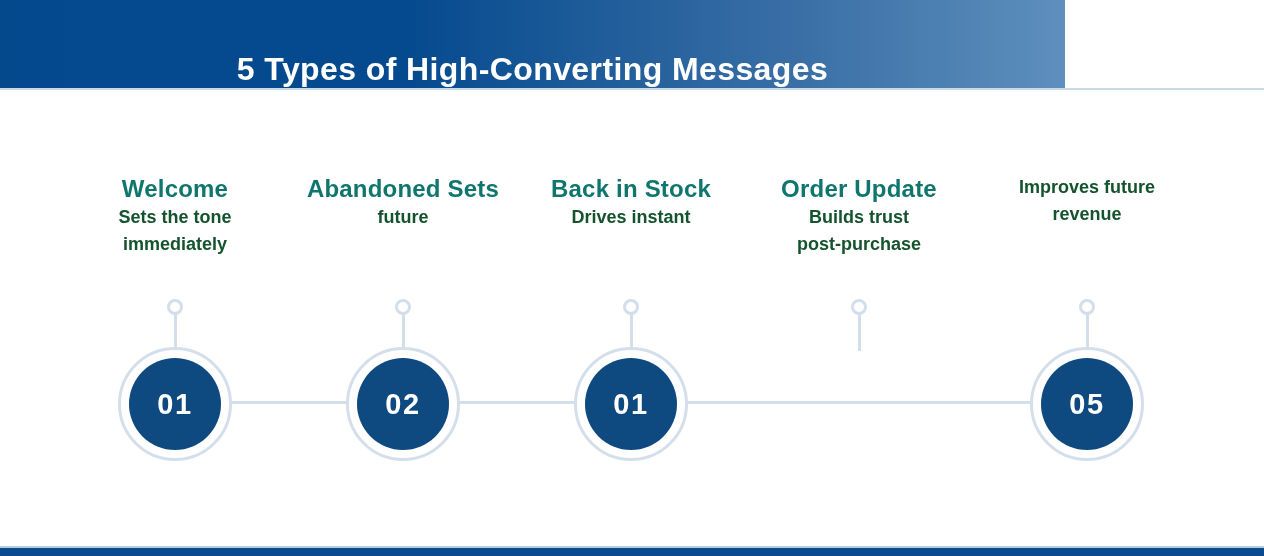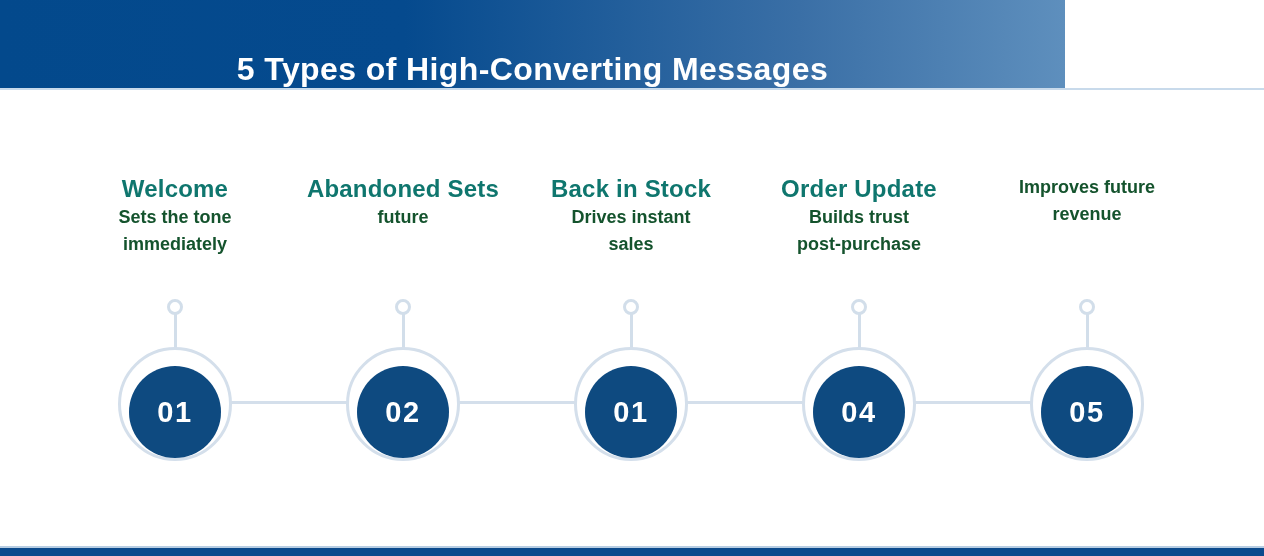--- a/index.html
+++ b/index.html
@@ -95,21 +95,21 @@
     background: #d2deea;
   }
   .node-ring {
     position: absolute;
     left: 0; top: 48px;
     width: 114px; height: 114px;
     border: 3px solid #d4dfeb;
     border-radius: 50%;
     background: #ffffff;
     display: flex;
-    align-items: flex-end;
+    align-items: center;
     justify-content: center;
   }
   .node-circle {
     width: 92px; height: 92px;
     border-radius: 50%;
     background: #0e4a80;
     display: flex;
     align-items: center;
     justify-content: center;
   }
@@ -155,21 +155,20 @@
     <div class="card">
       <div class="card-title">Abandoned Sets</div>
       <div class="card-desc">
         <div>future</div>
       </div>
     </div>
     <div class="card">
       <div class="card-title">Back in Stock</div>
       <div class="card-desc">
         <div>Drives instant</div>
-        <div>sales</div>
       </div>
     </div>
     <div class="card">
       <div class="card-title">Order Update</div>
       <div class="card-desc">
         <div>Builds trust</div>
         <div>post-purchase</div>
       </div>
     </div>
     <div class="card">
@@ -208,25 +207,20 @@
     <div class="node-ring">
       <div class="node-circle">
         <span class="node-number">01</span>
       </div>
     </div>
   </div>
 
   <div class="node n4">
     <div class="node-dot"></div>
     <div class="node-stem"></div>
-    <div class="node-ring">
-      <div class="node-circle">
-        <span class="node-number">04</span>
-      </div>
-    </div>
   </div>
 
   <div class="node n5">
     <div class="node-dot"></div>
     <div class="node-stem"></div>
     <div class="node-ring">
       <div class="node-circle">
         <span class="node-number">05</span>
       </div>
     </div>

